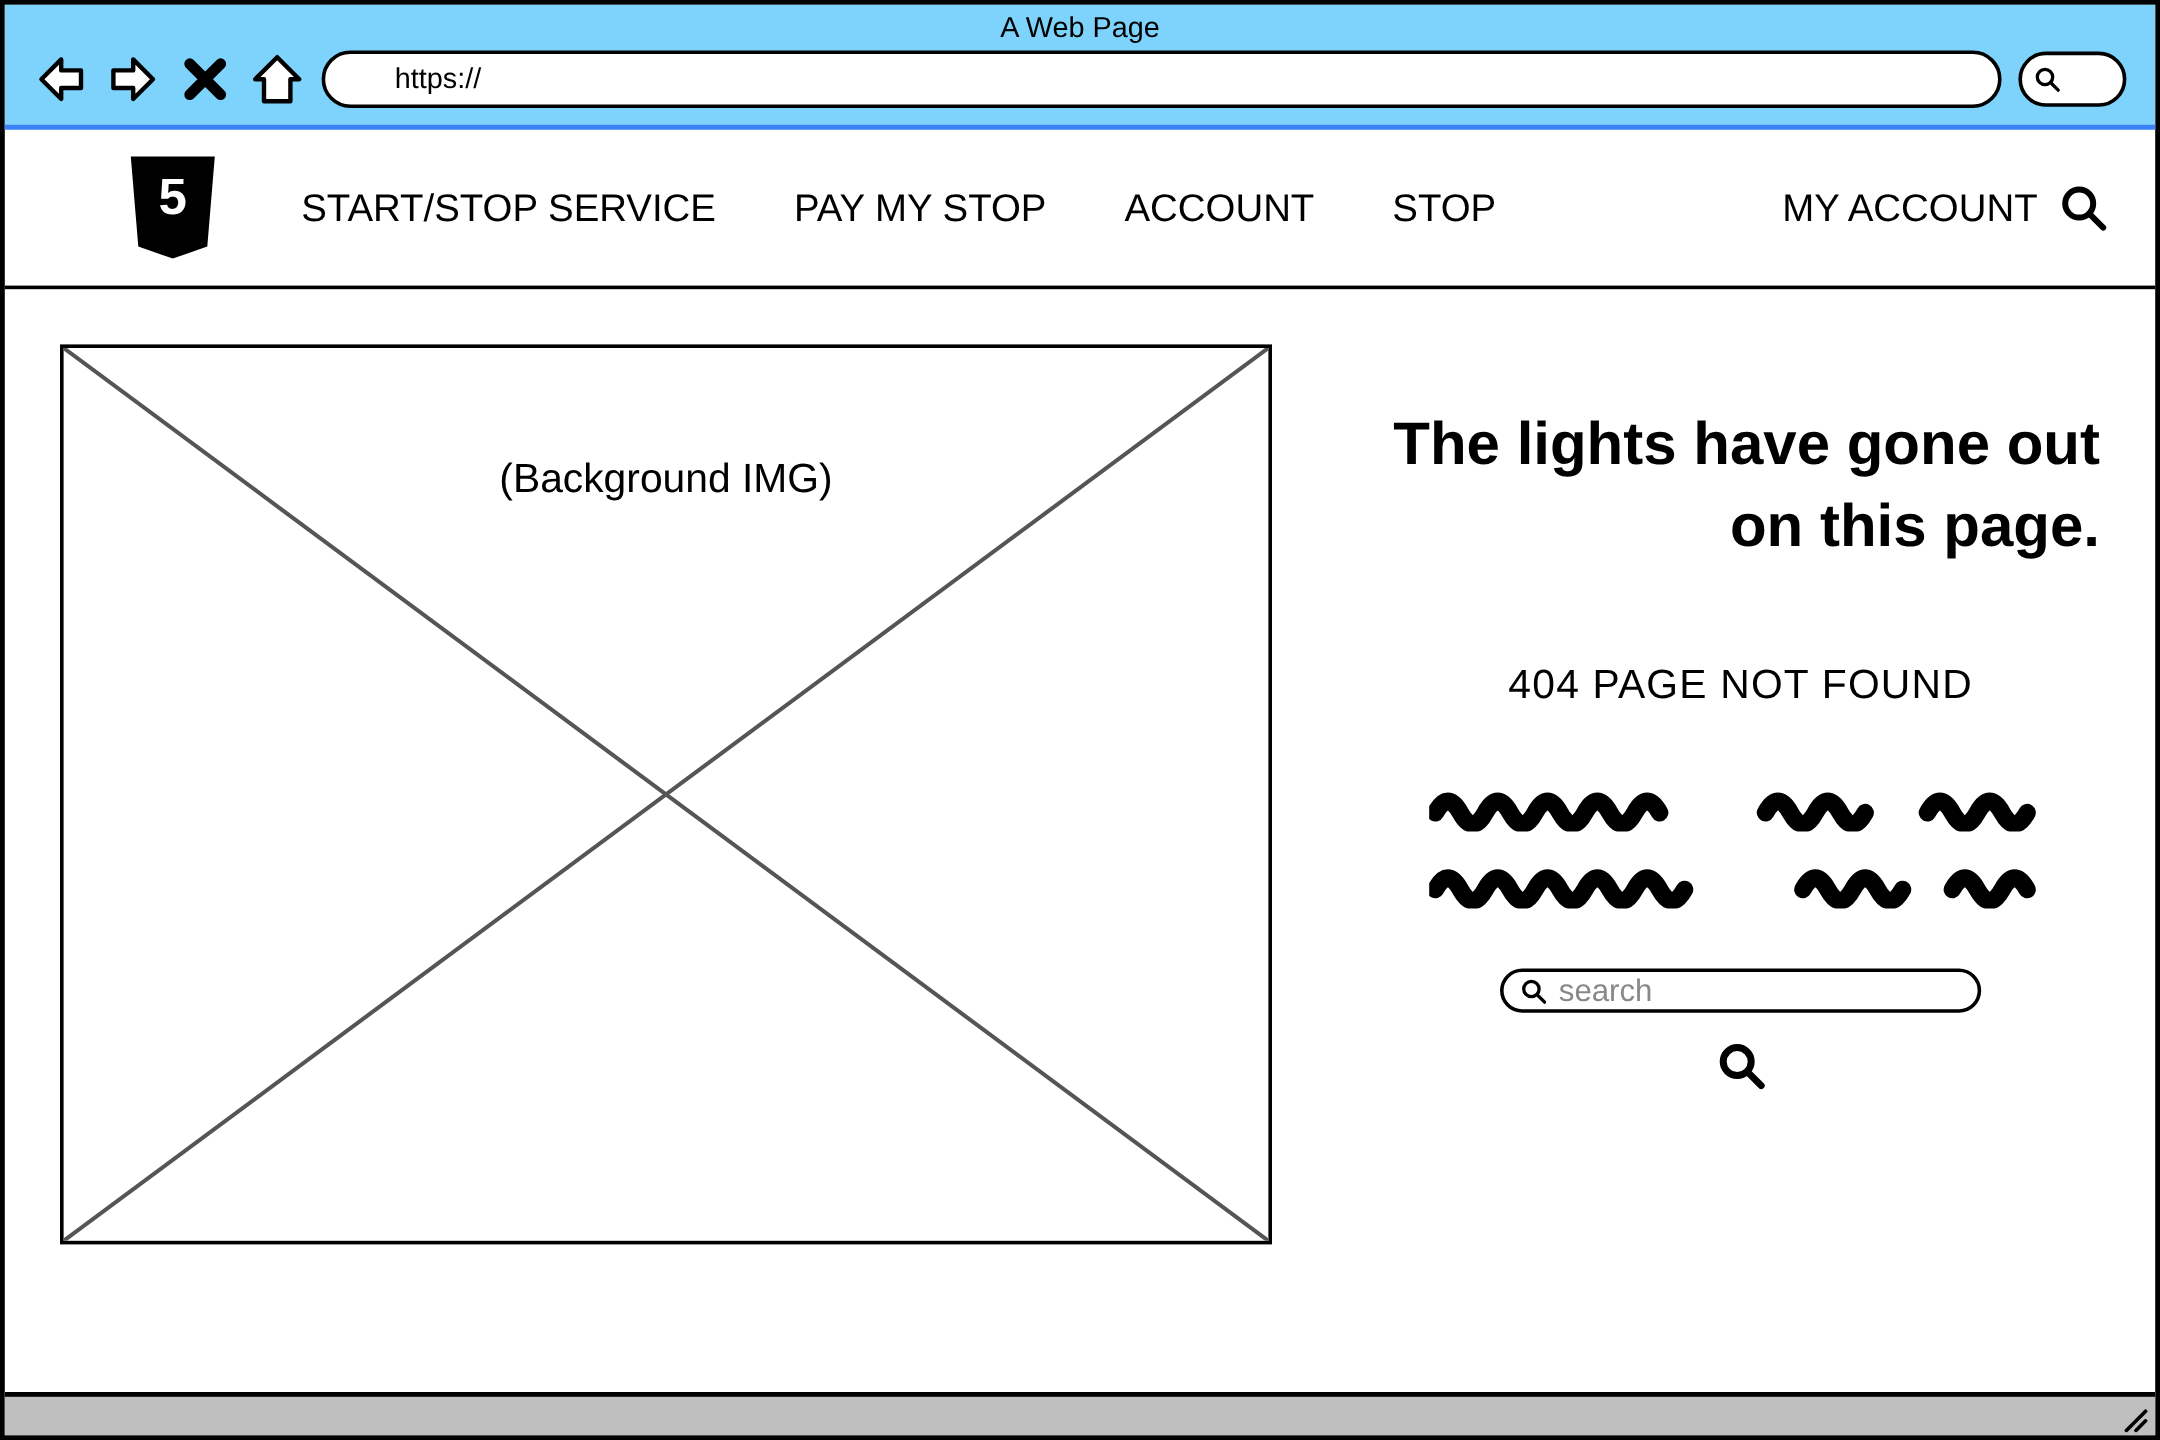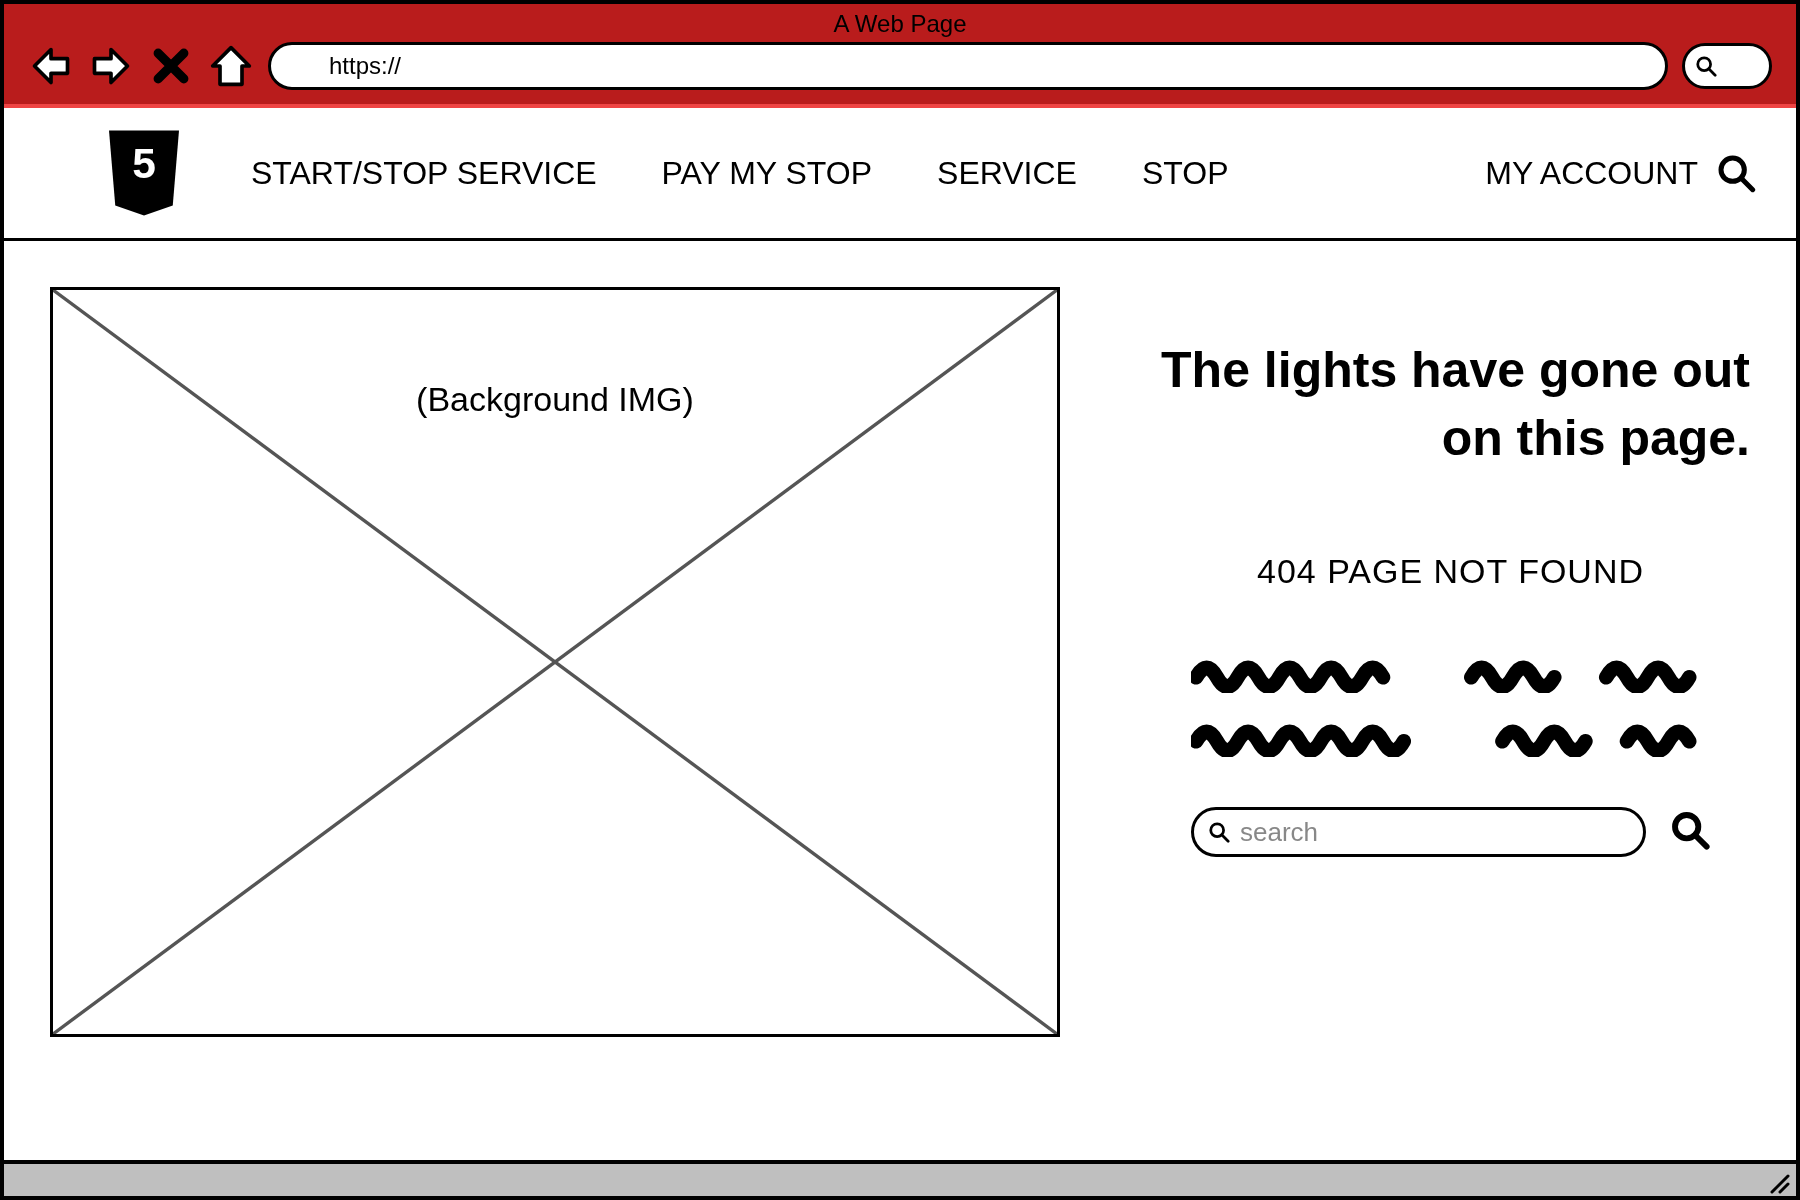--- a/index.html
+++ b/index.html
@@ -1,19 +1,19 @@
 <!DOCTYPE html>
 <html><head>
 <meta charset="utf-8">
 <style>
   * { box-sizing: border-box; margin: 0; padding: 0; }
   html, body { width: 1800px; height: 1200px; font-family: "Comic Sans MS", "Segoe Script", "Bradley Hand", cursive, sans-serif; background:#fff; color:#000; }
   .frame { width:1800px; height:1200px; border:4px solid #000; position:relative; display:flex; flex-direction:column; }
   
-  .chrome { background:#b91c1c; border-bottom:4px solid #ef4444; padding-bottom:14px; }
+  .chrome { background:#7dd3fc; border-bottom:4px solid #3b82f6; padding-bottom:14px; }
   .chrome-title { text-align:center; font-size:24px; padding:6px 0 4px 0; }
   .chrome-row { display:flex; align-items:center; gap:14px; padding:0 24px; }
   .nav-btn { width:46px; height:46px; display:flex; align-items:center; justify-content:center; cursor:pointer; }
   .nav-btn svg { width:44px; height:44px; }
   .urlbar { flex:1; height:48px; border:3px solid #000; border-radius:24px; background:#fff; display:flex; align-items:center; padding:0 16px; }
   .urlbar input { border:none; outline:none; font-size:24px; font-family:inherit; width:100%; background:transparent;margin-left:42px; }
   .go-pill { width:90px; height:46px; border:3px solid #000; border-radius:24px; background:#fff; display:flex; align-items:center; justify-content:flex-start; padding-left:10px; cursor:pointer; }
   .go-pill svg { width:22px; height:22px; }
   
   .site-header { display:flex; align-items:center; padding:20px 40px 20px 100px; border-bottom:3px solid #000; gap:50px; }
@@ -26,21 +26,21 @@
   
   .content { flex:1; display:flex; padding:46px 46px 20px 46px; gap:91px; }
   .img-box { flex:0 0 1010px; height:750px; border:3px solid #000; position:relative; }
   .img-box svg.cross { position:absolute; inset:0; width:100%; height:100%; }
   .img-caption { position:absolute; top:90px; left:0; right:0; text-align:center; font-size:34px; }
   .side { flex:1; display:flex; flex-direction:column; padding-top:50px; }
   .headline { font-size:50px; font-weight:bold; text-align:right; line-height:1.35; margin-bottom:80px; }
   .subhead { font-size:34px; text-align:center; margin-bottom:60px; letter-spacing:1px; }
   .scribbles { display:flex; flex-direction:column; gap:22px; align-items:center; margin:0 40px 50px 40px; }
   .scribbles svg { width:100%; height:42px; }
-  .search-row { display:flex; align-items:center; gap:24px; padding:0 40px; }
+  .search-row { display:flex; align-items:center; gap:24px; padding:0 40px;flex-direction:column; }
   .search-pill { flex:1; height:50px; border:3px solid #000; border-radius:26px; display:flex; align-items:center; padding:0 14px; gap:10px; }
   .search-pill svg { width:22px; height:22px; }
   .search-pill input { border:none; outline:none; font-family:inherit; font-size:26px; background:transparent; flex:1; }
   .search-pill input::placeholder { color:#888; }
   .search-btn svg { width:40px; height:40px; }
   .search-btn { cursor:pointer; }
   
   .footer-bar { height:36px; background:#bfbfbf; border-top:4px solid #000; position:relative; }
   .resize { position:absolute; right:6px; bottom:2px; width:24px; height:24px; }
 </style>
@@ -85,21 +85,21 @@
   </div>
 
   <div class="site-header">
     <svg class="logo" viewBox="0 0 64 72">
       <path d="M4 2 H60 L55 62 L32 70 L9 62 Z" fill="#000"></path>
       <text x="32" y="40" text-anchor="middle" font-size="34" font-weight="bold" fill="#fff" font-family="Arial">5</text>
     </svg>
     <div class="nav">
       <a>START/STOP SERVICE</a>
       <a>PAY MY STOP</a>
-      <a>SERVICE</a>
+      <a>ACCOUNT</a>
       <a>STOP</a>
     </div>
     <div class="header-spacer"></div>
     <div class="account">
       <span>MY ACCOUNT</span>
       <svg viewBox="0 0 24 24" class="search-icon-lg">
           <circle cx="10" cy="10" r="7" fill="none" stroke="#000" stroke-width="3"></circle>
           <line x1="15" y1="15" x2="22" y2="22" stroke="#000" stroke-width="3" stroke-linecap="round"></line>
         </svg>
     </div>

